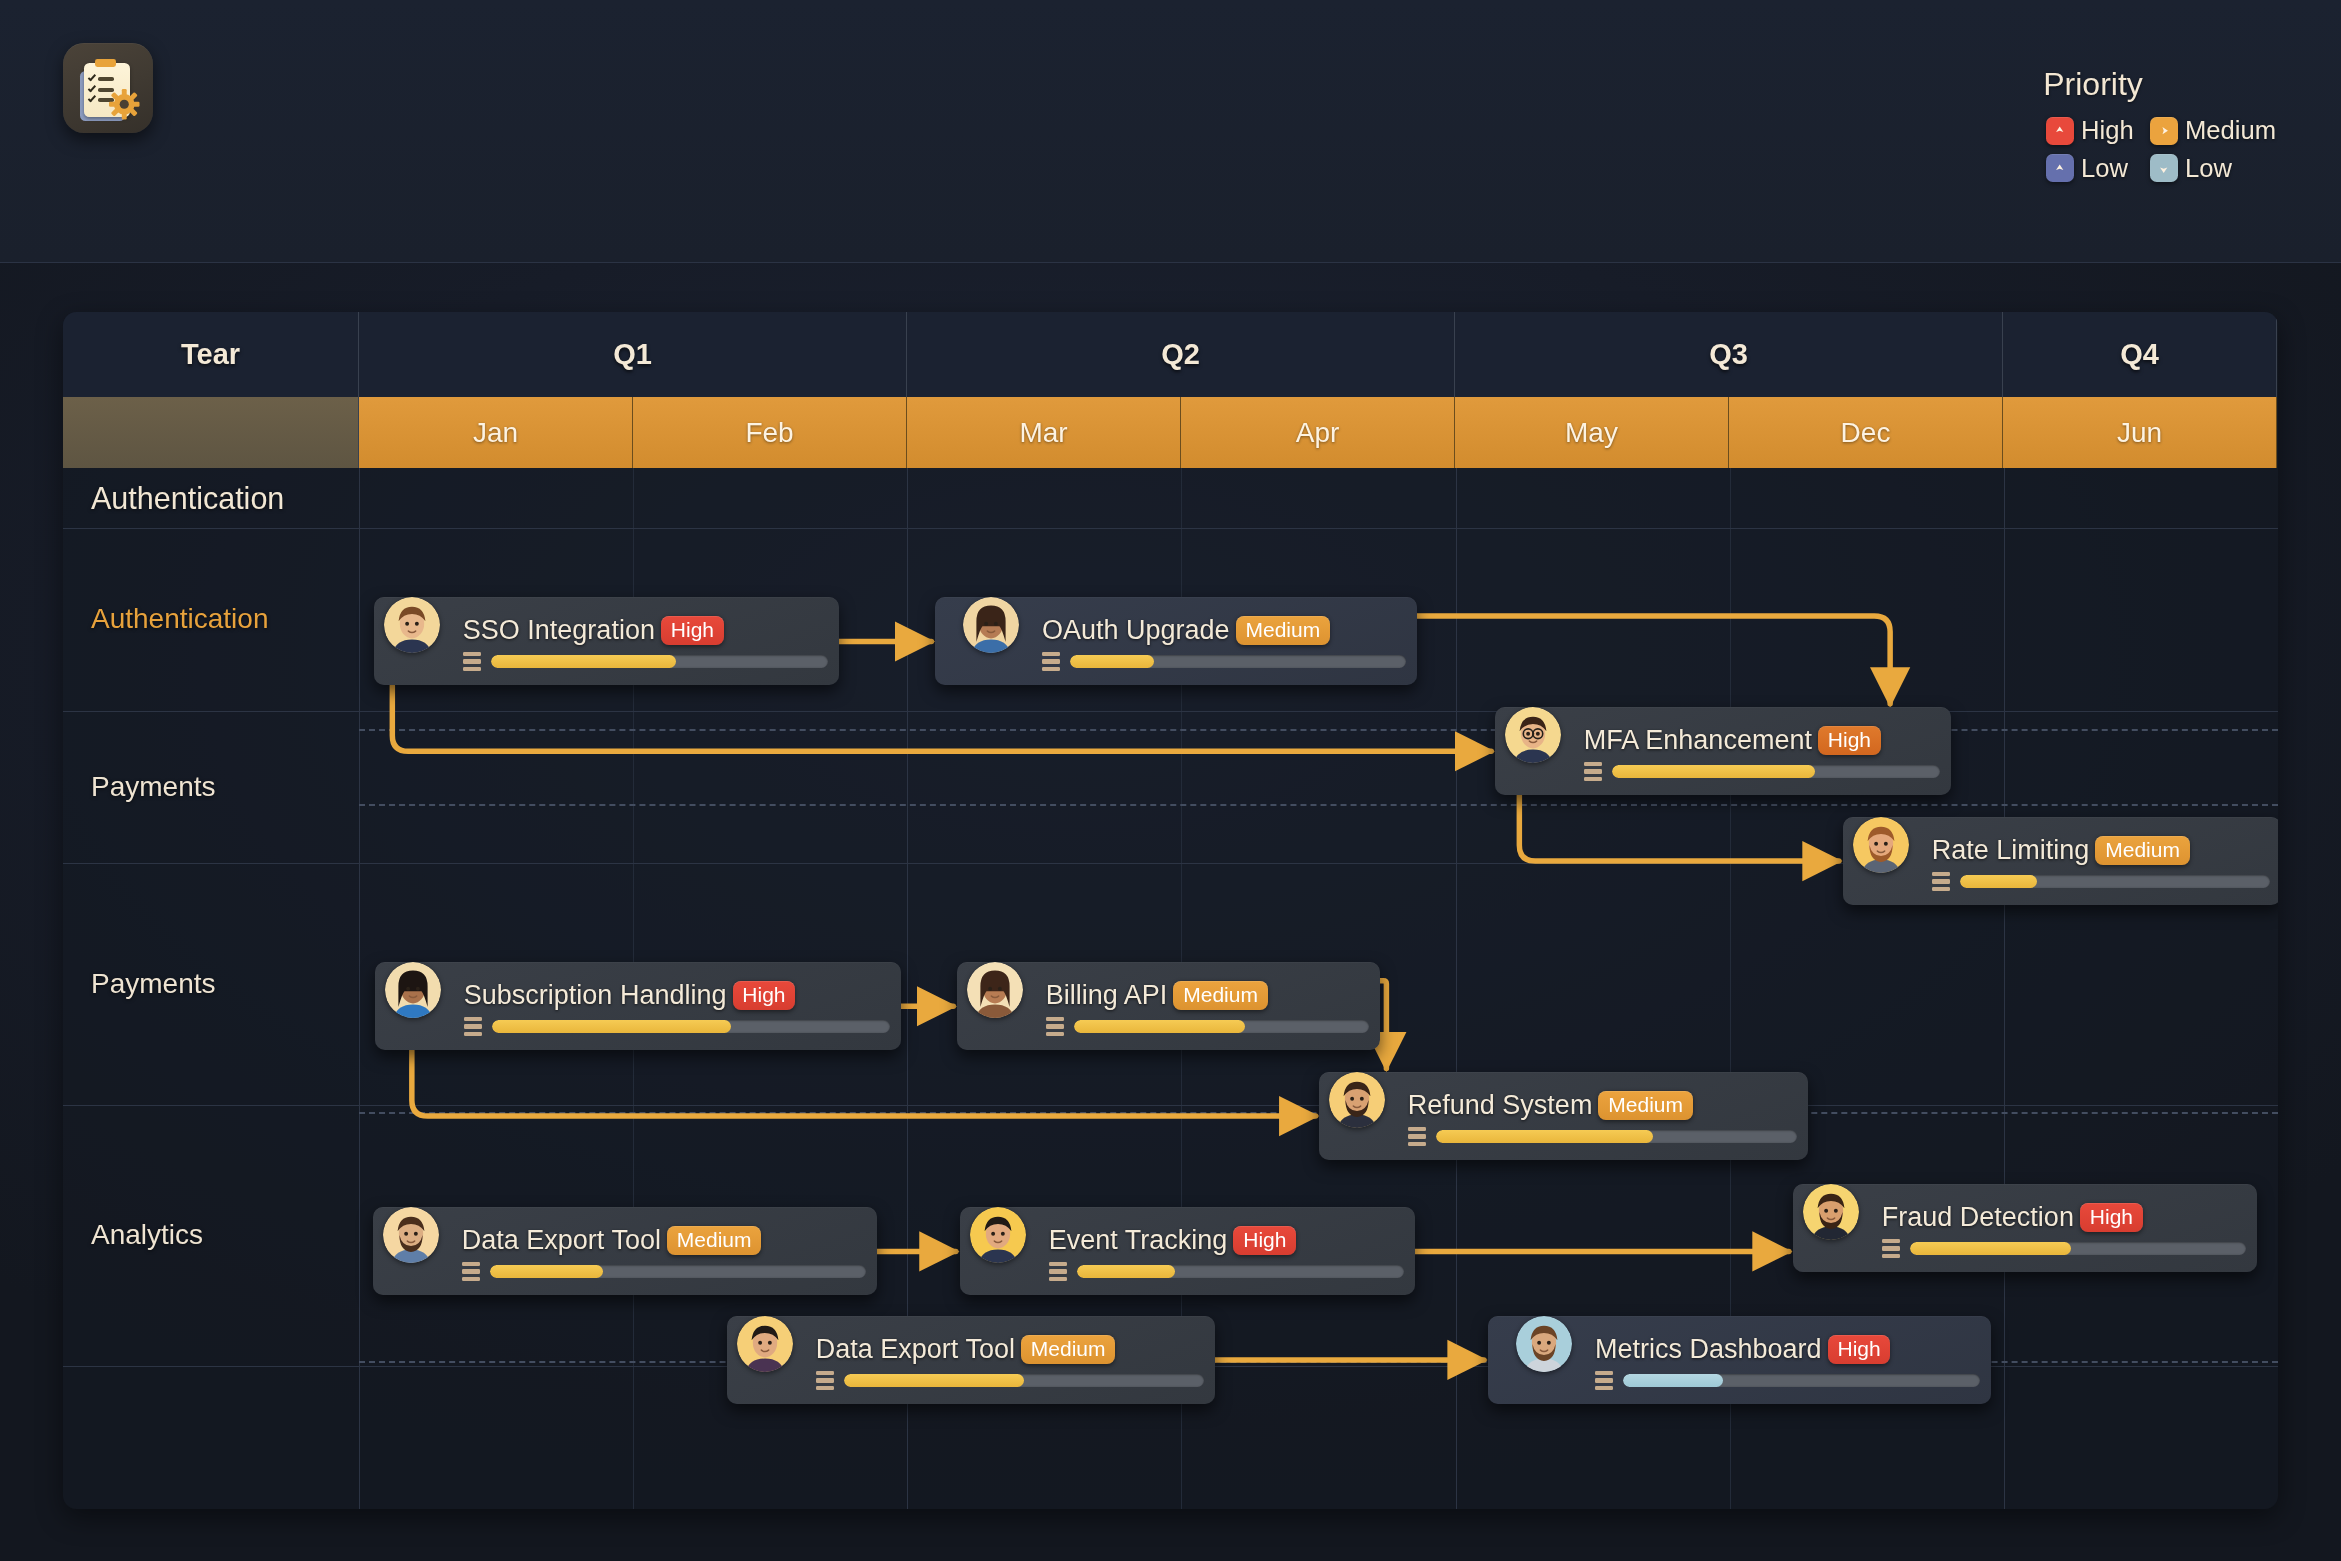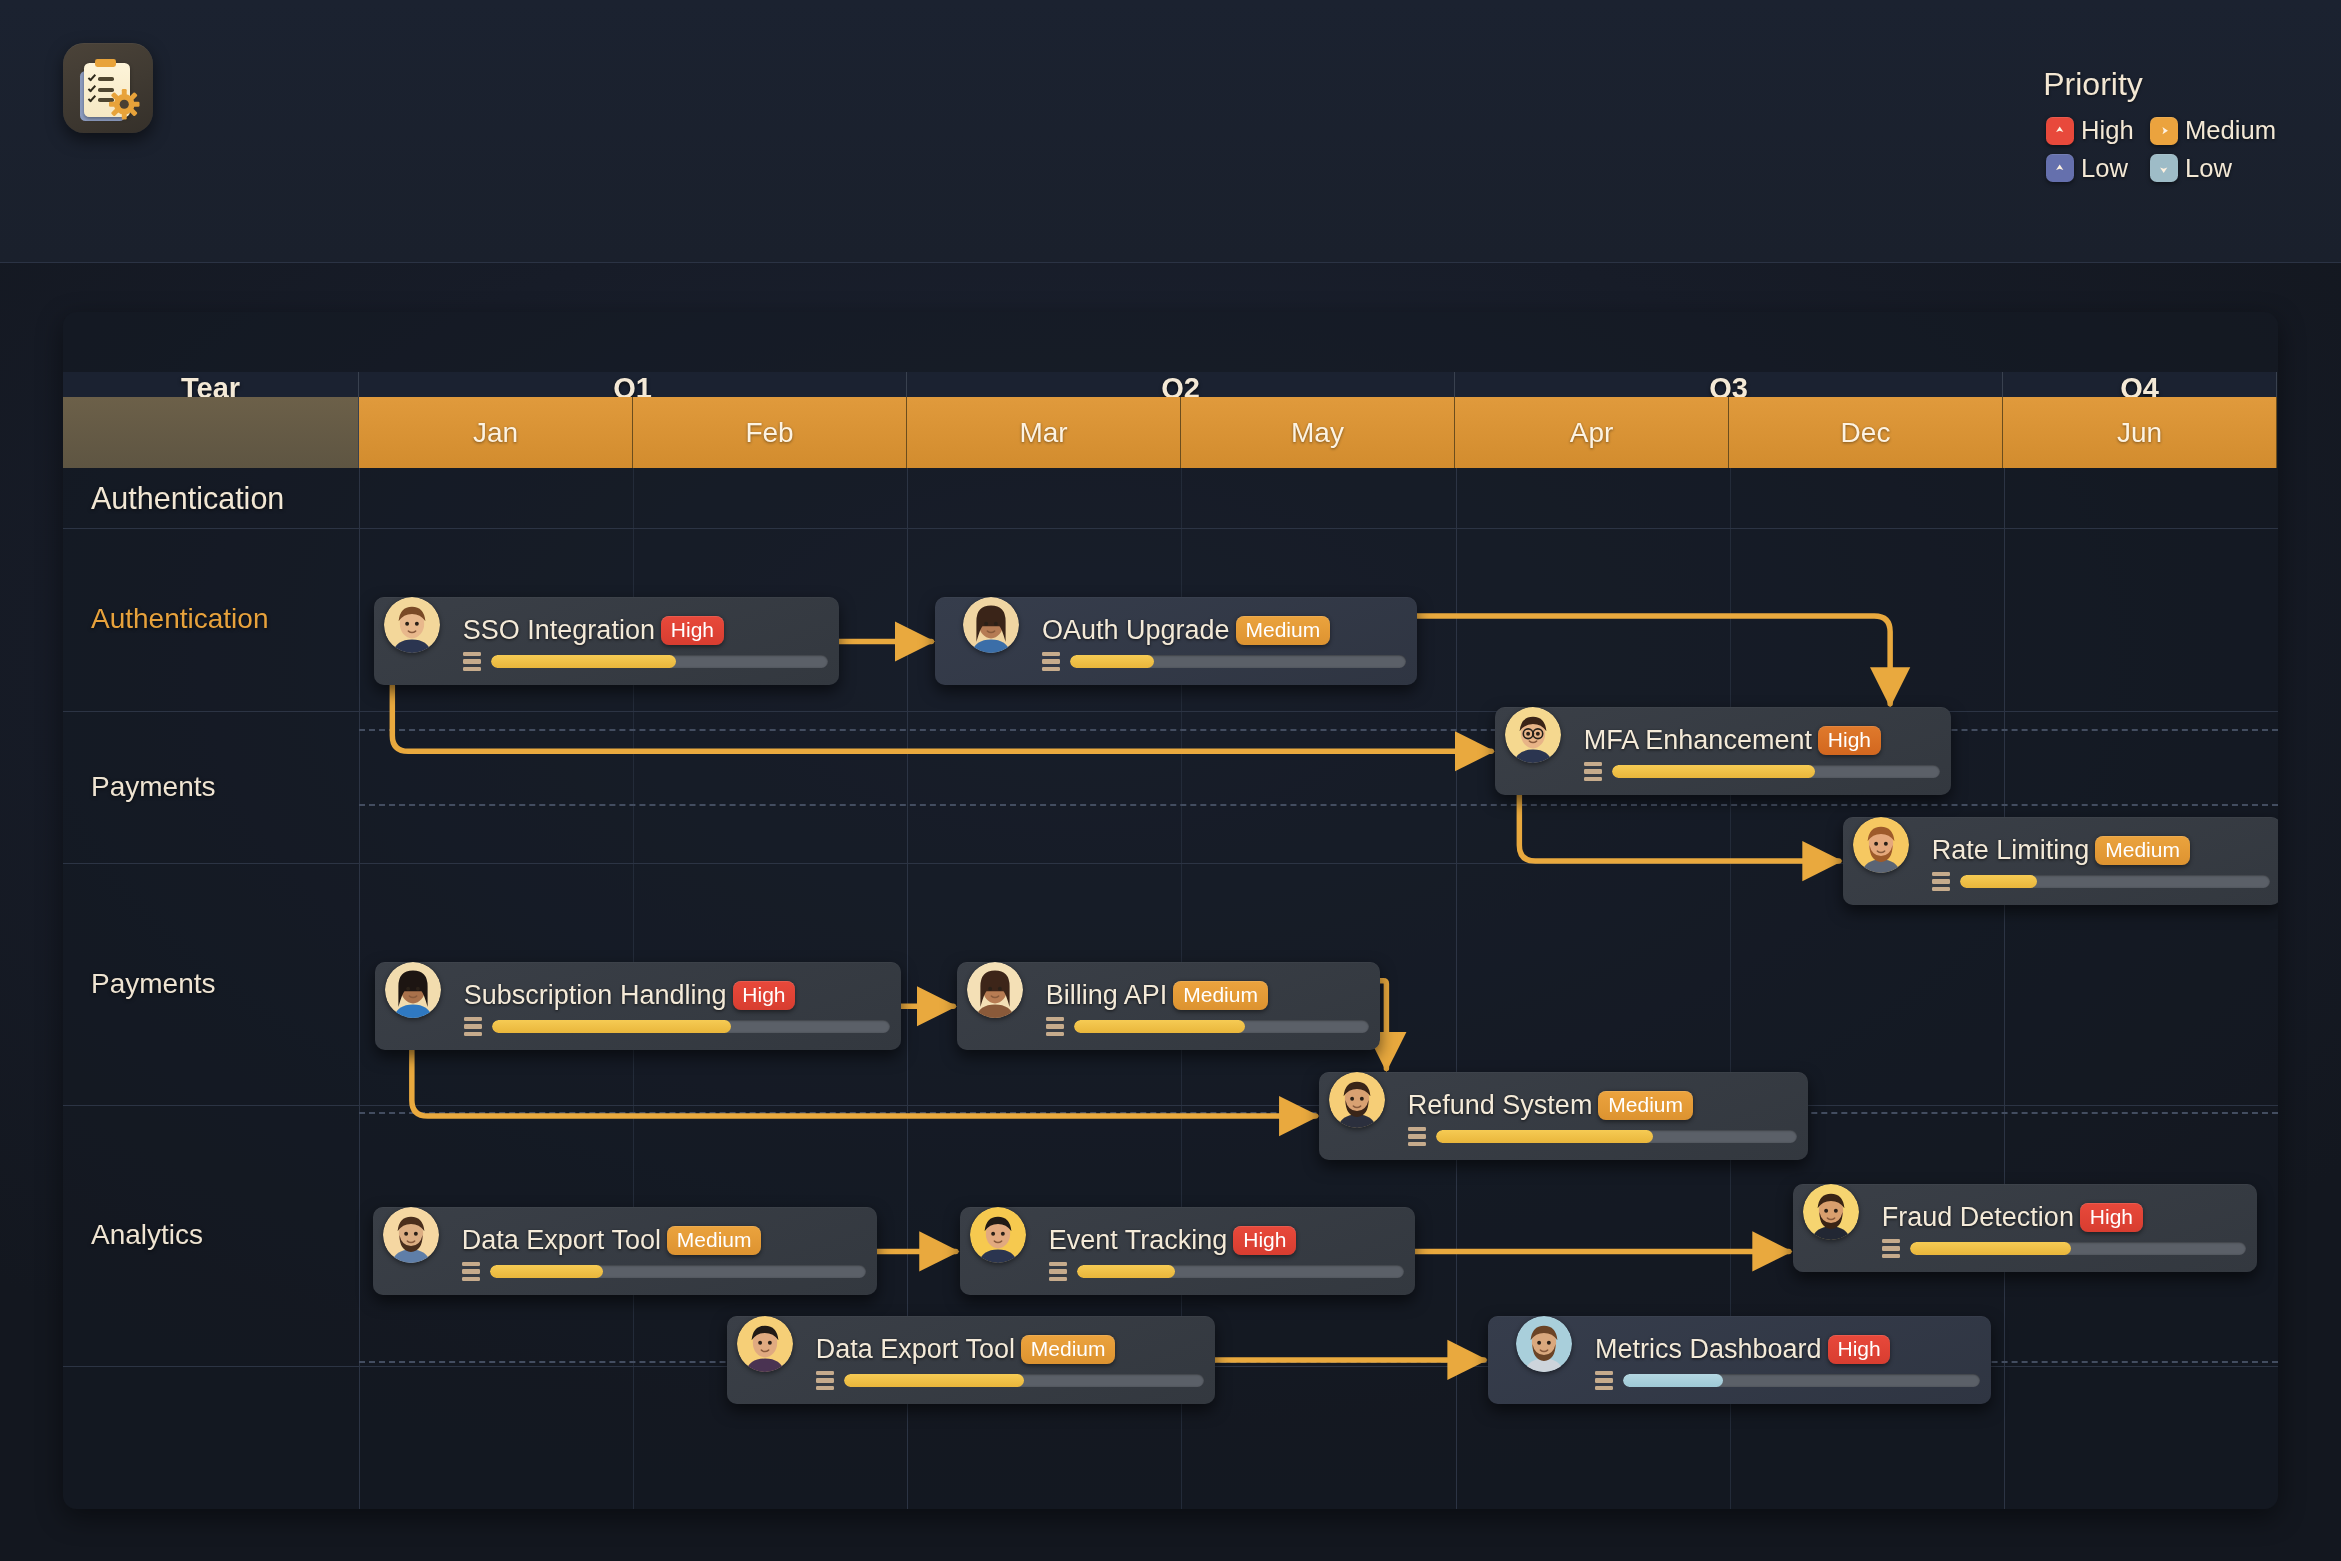--- a/index.html
+++ b/index.html
@@ -153,21 +153,21 @@
     background: rgba(20,25,35,.55);
     box-shadow: 0 8.5px 27px rgba(0,0,0,.45);
     overflow: hidden;
   }
 
   .quarter-row, .month-row {
     position: absolute;
     left: 0; width: 2215px;
     display: flex;
   }
-  .quarter-row { top: 8px; height: 85px; align-items: flex-end; }
+  .quarter-row { top: 0; height: 85px; }
   .month-row   { top: 85px; height: 71px; }
 
   .cell-team-q {
     width: 296px; flex: none;
     display: flex; align-items: center; justify-content: center;
     background: #1b2231;
     border-right: 1.2px solid #39414f;
   }
   .cell-team-m {
     width: 296px; flex: none;
@@ -443,24 +443,24 @@
         <div class="cell-m" style="width: 274px; justify-content: center;">
           <span class="m-label">Jan</span>
         </div>
         <div class="cell-m" style="width: 274px;">
           <span class="m-label">Feb</span>
         </div>
         <div class="cell-m" style="width: 274px;">
           <span class="m-label">Mar</span>
         </div>
         <div class="cell-m" style="width: 274px;">
+          <span class="m-label">Apr</span>
+        </div>
+        <div class="cell-m" style="width: 274px;">
           <span class="m-label">May</span>
-        </div>
-        <div class="cell-m" style="width: 274px;">
-          <span class="m-label">Apr</span>
         </div>
         <div class="cell-m" style="width: 274px;">
           <span class="m-label">Dec</span>
         </div>
         <div class="cell-m" style="width: 274px;">
           <span class="m-label">Jun</span>
         </div>
       </div>
 
     <div id="vlines">

